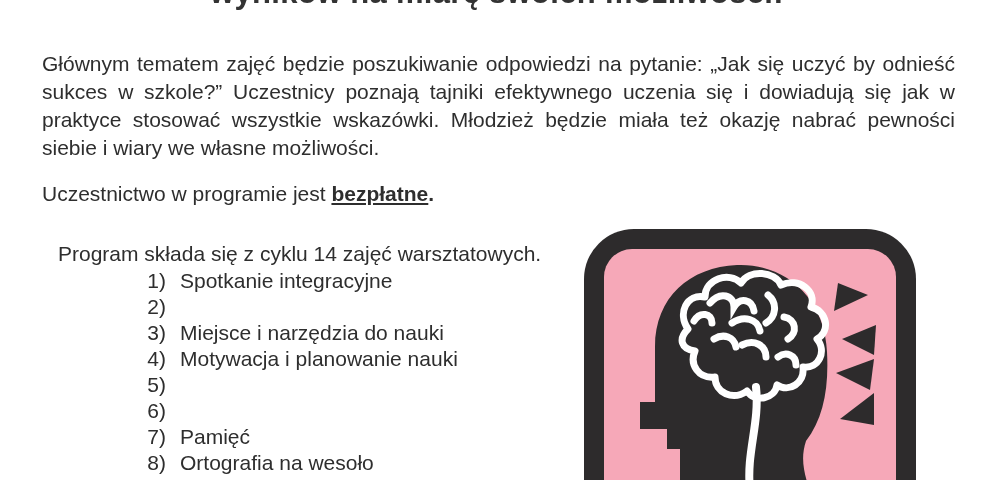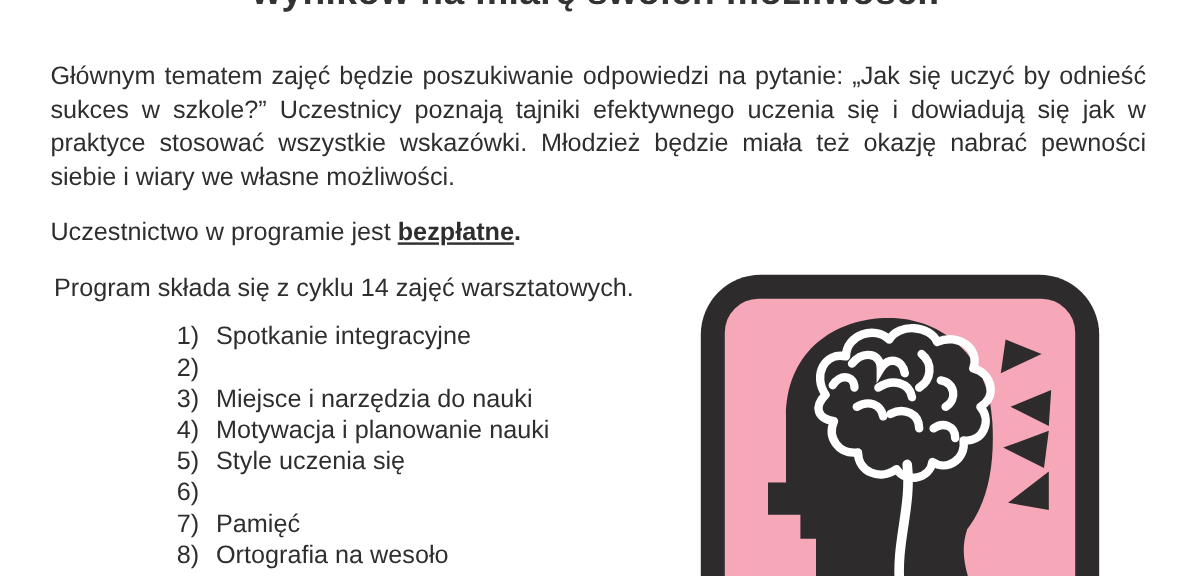--- a/index.html
+++ b/index.html
@@ -55,21 +55,21 @@
     font-size: 21px;
     line-height: 26px;
     text-align: right;
   }
   .b-u { font-weight: bold; text-decoration: underline; }
   .b   { font-weight: bold; }
   .program {
     position: absolute;
     top: 225px;
     left: 42px;
-    margin: 3px;
+    margin: 16px;
     font-size: 21px;
     line-height: 26px;
   }
   .workshop-list {
     position: absolute;
     top: 268px;
     left: 122px;
     margin: 0;
     padding: 0;
     list-style: none;
@@ -121,21 +121,20 @@
     <li>
       <span class="num">3)</span>
       <span class="label">Miejsce i narzędzia do nauki</span>
     </li>
     <li>
       <span class="num">4)</span>
       <span class="label">Motywacja i planowanie nauki</span>
     </li>
     <li>
       <span class="num">5)</span>
-      <span class="label">Style uczenia się</span>
     </li>
     <li>
       <span class="num">6)</span>
     </li>
     <li>
       <span class="num">7)</span>
       <span class="label">Pamięć</span>
     </li>
     <li>
       <span class="num">8)</span>

